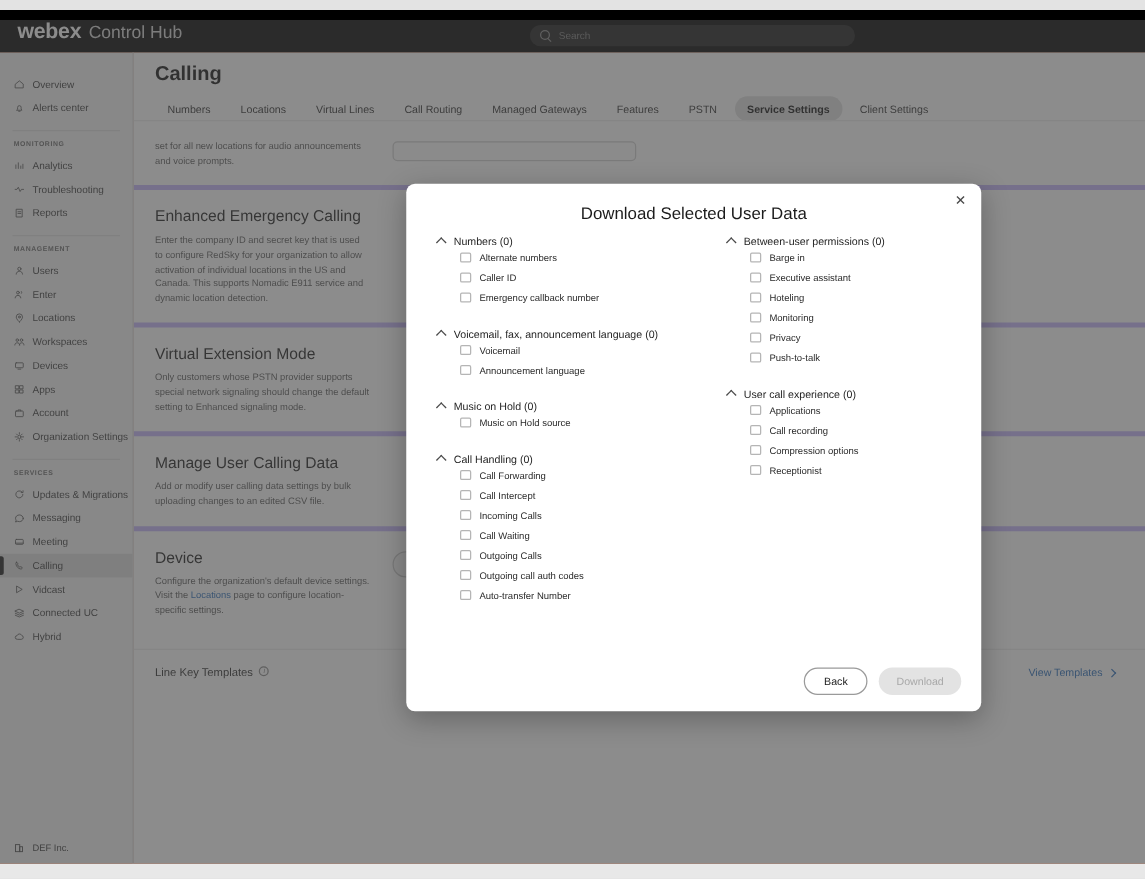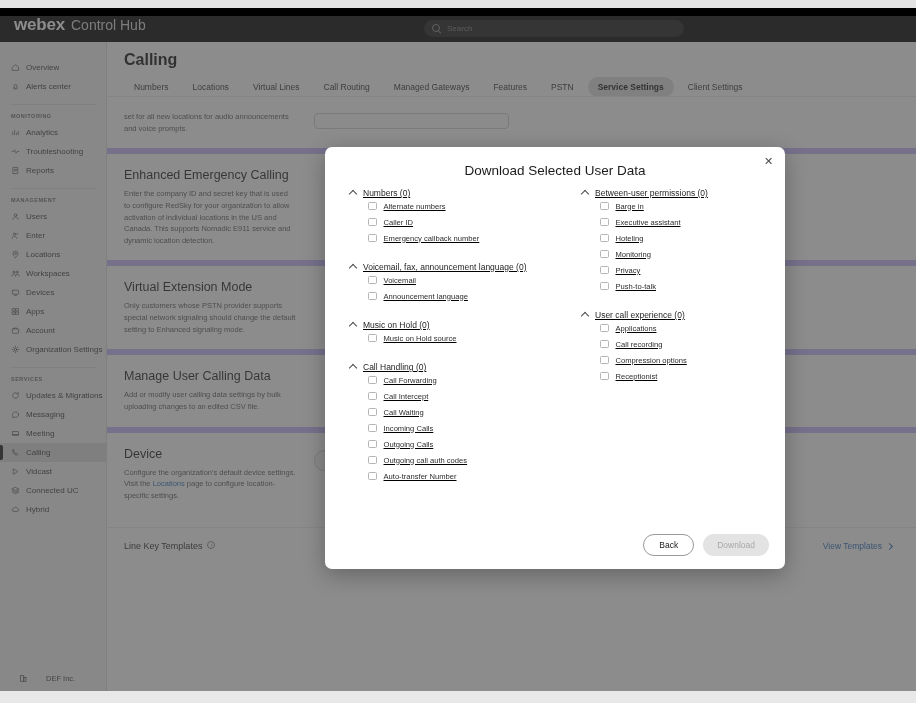--- a/index.html
+++ b/index.html
@@ -87,21 +87,21 @@
     width: 2.5px; height: 15px; background: #1b1b1b; border-radius: 0 2px 2px 0;
   }
   .nav-ic {
     width: 9px; height: 9px; flex: 0 0 auto;
     display: flex; align-items: center; justify-content: center;
     color: #4a4a4a;
   }
   .nav-ic svg { width: 9px; height: 9px; display: block; }
   .org-foot {
     position: absolute; bottom: 8px; left: 0; width: 107px;
-    display: flex; align-items: center; gap: 18px; padding-left: 19px;
+    display: flex; align-items: center; gap: 6px; padding-left: 11px;
     font-size: 7.5px; color: #3a3a3a;
   }
 
   
   .content {
     position: absolute; top: 34px; left: 107px;
     width: 809px; height: 649px;
     background: #ffffff; overflow: hidden;
   }
   .page-title {
@@ -118,21 +118,21 @@
   }
   .tab.active { background: #dfdfdf; font-weight: bold; color: #111; }
   .tabs-rule {
     position: absolute; left: 0; top: 54px; width: 809px; height: 1px;
     background: #ececec;
   }
 
   
   .sect {
     display: flex; padding: 14px 0 14px 17px;
-    border-bottom: 6px solid #c4b5fd;
+    border-bottom: 4px solid #c4b5fd;
   }
   .sect-left { width: 190px; flex: 0 0 auto; padding-right: 18px; }
   .sect-h { font-size: 12.5px; color: #1b1b1b; margin-bottom: 6px; }
   .sect-p { font-size: 7.5px; line-height: 1.55; color: #5a5a5a; }
   .sect-right { flex: 1; padding-top: 2px; }
   .lnk { color: #2a6ebb; }
   .pill-btn {
     display: inline-block; font-size: 8px; color: #2b2b2b;
     border: 1px solid #c9c9c9; border-radius: 12px;
     padding: 5px 12px; background: #f7f7f7; cursor: pointer;
@@ -183,21 +183,21 @@
   }
   .modal-title {
     text-align: center; font-size: 13.5px; color: #1b1b1b;
     padding-top: 16px;
   }
   .modal-desc {
     font-size: 7.8px; line-height: 1.6; color: #3c3c3c;
     padding: 9px 20px 0 18px;
   }
   .modal-cols {
-    display: flex; padding: 8px 18px 0 18px; gap: 16px; text-decoration: underline;
+    display: flex; padding: 8px 18px 0 18px; gap: 16px;
   }
   .col { width: 216px; flex: 0 0 auto; }
   .grp { margin-top: 16px; }
   .grp:first-child { margin-top: 2px; }
   .grp-head {
     display: flex; align-items: center; gap: 7px;
     font-size: 8.5px; color: #1f1f1f; cursor: pointer;
     padding-left: 7px;
   }
   .caret {
@@ -578,25 +578,25 @@
               <label class="opt">
                 <span class="cbx"></span>
                 <span class="opt-label">Call Forwarding</span>
               </label>
               <label class="opt">
                 <span class="cbx"></span>
                 <span class="opt-label">Call Intercept</span>
               </label>
               <label class="opt">
                 <span class="cbx"></span>
+                <span class="opt-label">Incoming Calls</span>
+              </label>
+              <label class="opt">
+                <span class="cbx"></span>
                 <span class="opt-label">Call Waiting</span>
-              </label>
-              <label class="opt">
-                <span class="cbx"></span>
-                <span class="opt-label">Incoming Calls</span>
               </label>
               <label class="opt">
                 <span class="cbx"></span>
                 <span class="opt-label">Outgoing Calls</span>
               </label>
               <label class="opt">
                 <span class="cbx"></span>
                 <span class="opt-label">Outgoing call auth codes</span>
               </label>
               <label class="opt">

